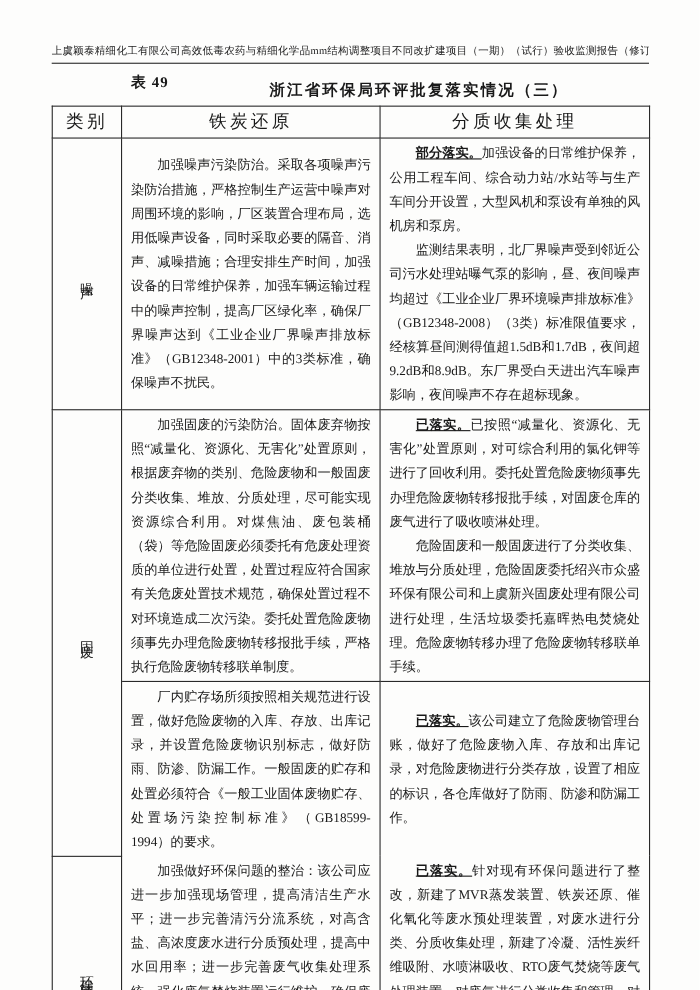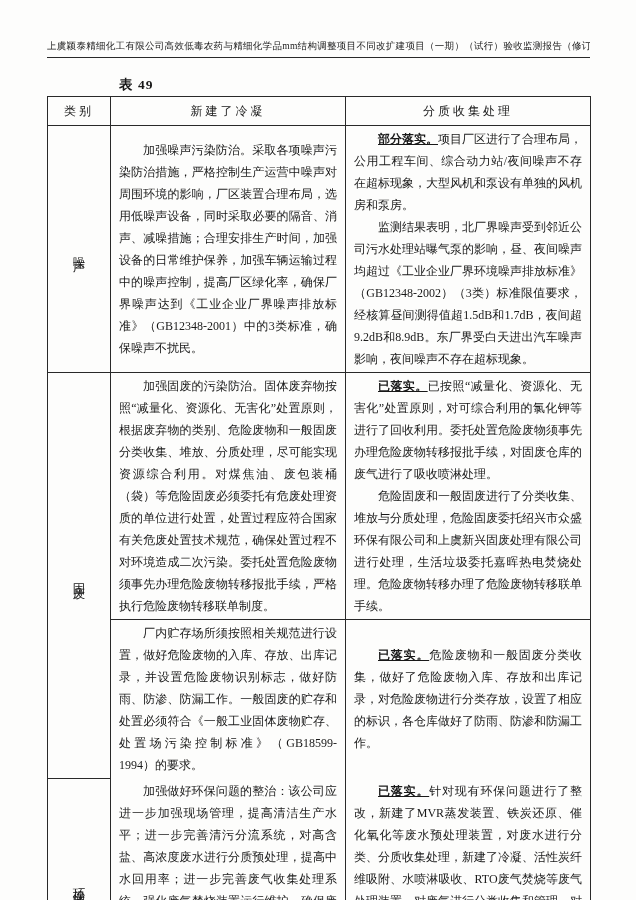--- a/index.html
+++ b/index.html
@@ -14,37 +14,37 @@
   }
   
   .running-header{
     font-size:9.5px;letter-spacing:0.3px;text-align:center;color:#222;
     padding:6px 0 4px 0;border-bottom:1.4px solid #2b2b2b;
     white-space:nowrap;overflow:hidden;
   }
   
   .caption{position:relative;height:34px;margin-top:4px;}
   .caption .cap-no{
-    position:absolute;left:72px;top:14px;font-size:13.5px;font-weight:bold;letter-spacing:1px;
+    position:absolute;left:72px;top:4px;font-size:13.5px;font-weight:bold;letter-spacing:1px;
   }
   .caption .cap-title{
     position:absolute;left:198px;top:11px;font-size:14px;font-weight:bold;letter-spacing:2px;
   }
   
   table.review{
     border-collapse:collapse;table-layout:fixed;width:543px;
     font-size:12px;line-height:22px;
   }
   table.review col.c1{width:63px;}
   table.review col.c2{width:235px;}
   table.review col.c3{width:245px;}
   table.review th,table.review td{
     border:1.2px solid #2b2b2b;vertical-align:middle;padding:2px 8px;
   }
-  table.review th{font-size:12px;font-weight:normal;letter-spacing:3px;height:24px;text-align:center;}
+  table.review th{font-size:16px;font-weight:normal;letter-spacing:3px;height:24px;text-align:center;}
   td.cat{text-align:center;vertical-align:middle;}
   td.cat .vert{
     writing-mode:vertical-rl;text-orientation:upright;
     letter-spacing:3px;font-size:12.5px;display:inline-block;
   }
   td.body-cell{vertical-align:top;padding:4px 9px;text-align:justify;}
   td.body-cell p{margin:0;text-indent:2em;}
   td.body-cell p b{font-weight:bold;text-decoration:underline;}
   
   tr.no-bottom td{border-bottom:none;}
@@ -57,46 +57,47 @@
 </style>
 </head>
 <body>
 
 <div class="page">
 
   <div class="running-header">上虞颖泰精细化工有限公司高效低毒农药与精细化学品mm结构调整项目不同改扩建项目（一期）（试行）验收监测报告（修订稿）</div>
 
   <div class="caption">
     <span class="cap-no">表 49</span>
+    <span class="cap-title">浙江省环保局环评批复落实情况（三）</span>
   </div>
 
   <table class="review">
     <colgroup>
         <col class="c1">
         <col class="c2">
         <col class="c3">
       </colgroup>
     <thead>
       <tr>
         <th>类别</th>
-        <th>新建了冷凝</th>
+        <th>铁炭还原</th>
         <th>分质收集处理</th>
       </tr>
     </thead>
     <tbody>
       <tr class="r-noise">
         <td class="cat">
           <span class="vert">噪声</span>
         </td>
         <td class="body-cell">
           <p>加强噪声污染防治。采取各项噪声污染防治措施，严格控制生产运营中噪声对周围环境的影响，厂区装置合理布局，选用低噪声设备，同时采取必要的隔音、消声、减噪措施；合理安排生产时间，加强设备的日常维护保养，加强车辆运输过程中的噪声控制，提高厂区绿化率，确保厂界噪声达到《工业企业厂界噪声排放标准》（GB12348-2001）中的3类标准，确保噪声不扰民。</p>
         </td>
         <td class="body-cell">
-          <p><b>部分落实。</b><span>项目厂区进行了合理布局，公用工程车间、综合动力站/夜间噪声不存在超标现象，大型风机和泵设有单独的风机房和泵房。</span></p>
-          <p><span>监测结果表明，北厂界噪声受到邻近公司污水处理站曝气泵的影响，昼、夜间噪声均超过《工业企业厂界环境噪声排放标准》（GB12348-2002）（3类）标准限值要求，经核算昼间测得值超1.5dB和1.7dB，夜间超9.2dB和8.9dB。东厂界受白天进出汽车噪声影响，夜间噪声不存在超标现象。</span></p>
+          <p><b>部分落实。</b><span>加强设备的日常维护保养，公用工程车间、综合动力站/水站等与生产车间分开设置，大型风机和泵设有单独的风机房和泵房。</span></p>
+          <p><span>监测结果表明，北厂界噪声受到邻近公司污水处理站曝气泵的影响，昼、夜间噪声均超过《工业企业厂界环境噪声排放标准》（GB12348-2008）（3类）标准限值要求，经核算昼间测得值超1.5dB和1.7dB，夜间超9.2dB和8.9dB。东厂界受白天进出汽车噪声影响，夜间噪声不存在超标现象。</span></p>
         </td>
       </tr>
 
       <tr class="r-sw-a">
         <td class="cat" rowspan="2">
           <span class="vert">固废</span>
         </td>
         <td class="body-cell">
           <p>加强固废的污染防治。固体废弃物按照“减量化、资源化、无害化”处置原则，根据废弃物的类别、危险废物和一般固废分类收集、堆放、分质处理，尽可能实现资源综合利用。对煤焦油、废包装桶（袋）等危险固废必须委托有危废处理资质的单位进行处置，处置过程应符合国家有关危废处置技术规范，确保处置过程不对环境造成二次污染。委托处置危险废物须事先办理危险废物转移报批手续，严格执行危险废物转移联单制度。</p>
         </td>
@@ -104,21 +105,21 @@
           <p><b>已落实。</b><span>已按照“减量化、资源化、无害化”处置原则，对可综合利用的氯化钾等进行了回收利用。委托处置危险废物须事先办理危险废物转移报批手续，对固废仓库的废气进行了吸收喷淋处理。</span></p>
           <p><span>危险固废和一般固废进行了分类收集、堆放与分质处理，危险固废委托绍兴市众盛环保有限公司和上虞新兴固废处理有限公司进行处理，生活垃圾委托嘉晖热电焚烧处理。危险废物转移办理了危险废物转移联单手续。</span></p>
         </td>
       </tr>
 
       <tr class="r-sw-b no-bottom">
         <td class="body-cell">
           <p>厂内贮存场所须按照相关规范进行设置，做好危险废物的入库、存放、出库记录，并设置危险废物识别标志，做好防雨、防渗、防漏工作。一般固废的贮存和处置必须符合《一般工业固体废物贮存、处置场污染控制标准》（GB18599-1994）的要求。</p>
         </td>
         <td class="body-cell">
-          <p><b>已落实。</b><span>危险废物和一般固废分类收集，做好了危险废物入库、存放和出库记录，对危险废物进行分类存放，设置了相应的标识，各仓库做好了防雨、防渗和防漏工作。</span></p>
+          <p><b>已落实。</b><span>该公司建立了危险废物管理台账，做好了危险废物入库、存放和出库记录，对危险废物进行分类存放，设置了相应的标识，各仓库做好了防雨、防渗和防漏工作。</span></p>
         </td>
       </tr>
 
       <tr class="r-rect no-top">
         <td class="cat">
           <span class="vert">环保问题整治</span>
         </td>
         <td class="body-cell">
           <p>加强做好环保问题的整治：该公司应进一步加强现场管理，提高清洁生产水平；进一步完善清污分流系统，对高含盐、高浓度废水进行分质预处理，提高中水回用率；进一步完善废气收集处理系统，强化废气焚烧装置运行维护，确保废气稳定达标排放；规范处置各类固体废物；严格按照环保要求做好三废治理设施的运行管理和稳定达标排放等工作，处理好与周边居民的关系。</p>
         </td>

